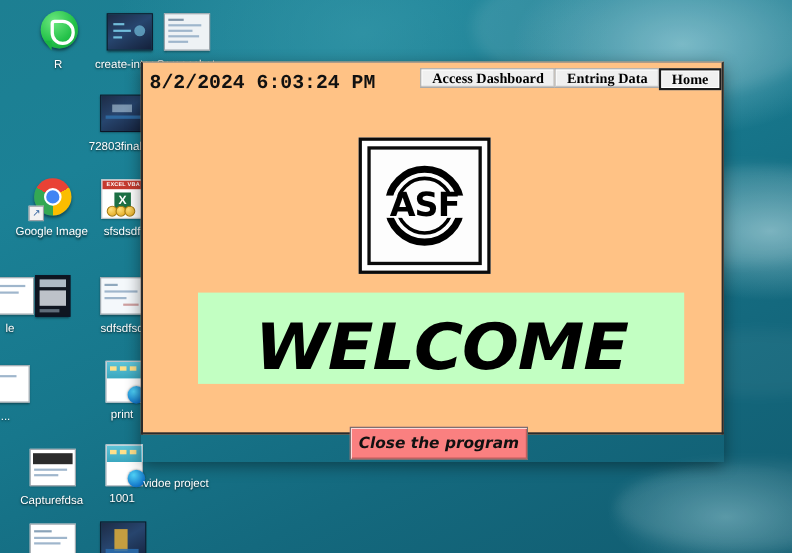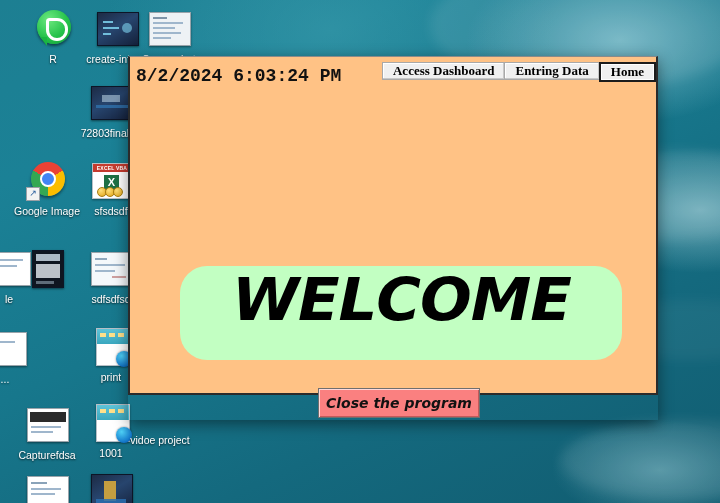--- a/index.html
+++ b/index.html
@@ -339,27 +339,26 @@
     justify-content: center;
   }
   #logo-svg { display: block; }
 
   
   #welcome-panel {
     position: absolute;
     left: 50px;
     top: 209px;
     width: 442px;
-    height: 94px;
+    height: 83px;
     background: #C2FFC2;
     display: flex;
-    align-items: flex-start;
+    align-items: flex-end;
     justify-content: center;
     overflow: hidden;
-    border-radius: 27px;
   }
   #welcome-text {
     font-family: "DejaVu Sans", sans-serif;
     font-weight: bold;
     font-style: italic;
     font-size: 58px;
     letter-spacing: -1px;
     color: #000000;
     transform: scaleX(1.05);
     white-space: nowrap;
@@ -584,20 +583,30 @@
 
     <div id="topbar">
       <div id="datetime">8/2/2024 6:03:24 PM</div>
       <div id="tabs">
         <div class="tab-btn">Access Dashboard</div>
         <div class="tab-btn">Entring Data</div>
         <div class="tab-btn active">Home</div>
       </div>
     </div>
 
+    <div id="logo-frame">
+      <div id="logo-inner">
+        <svg id="logo-svg" width="92" height="92" viewBox="0 0 100 100">
+          <circle cx="50" cy="50" r="36" fill="none" stroke="#000" stroke-width="7"></circle>
+          <circle cx="50" cy="50" r="27" fill="none" stroke="#000" stroke-width="3.5"></circle>
+          <rect x="6" y="40" width="88" height="22" fill="#fdfdfd"></rect>
+          <text x="50" y="60" text-anchor="middle" font-family="'DejaVu Sans', sans-serif" font-size="33" font-weight="bold" fill="#000" letter-spacing="-1">ASF</text>
+        </svg>
+      </div>
+    </div>
 
     <div id="welcome-panel">
       <span id="welcome-text">WELCOME</span>
     </div>
 
     <div id="close-program-btn">Close the program</div>
 
   </div>
 </div>
 

